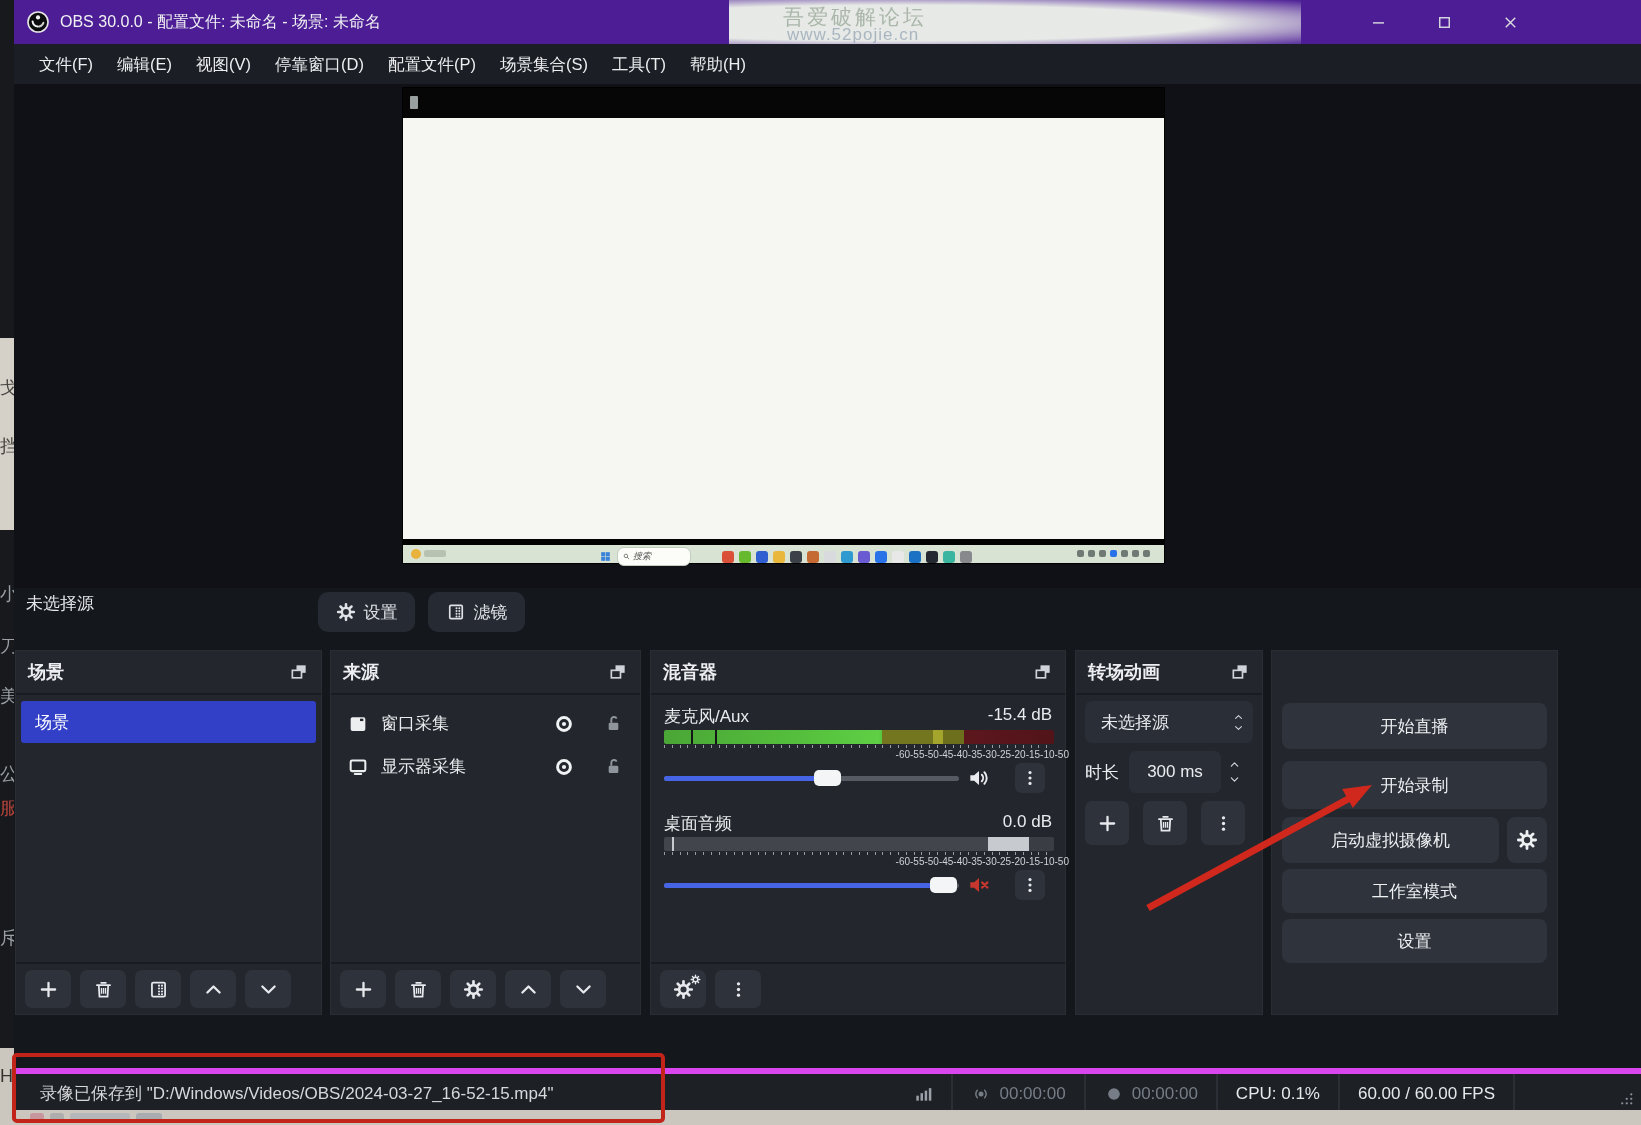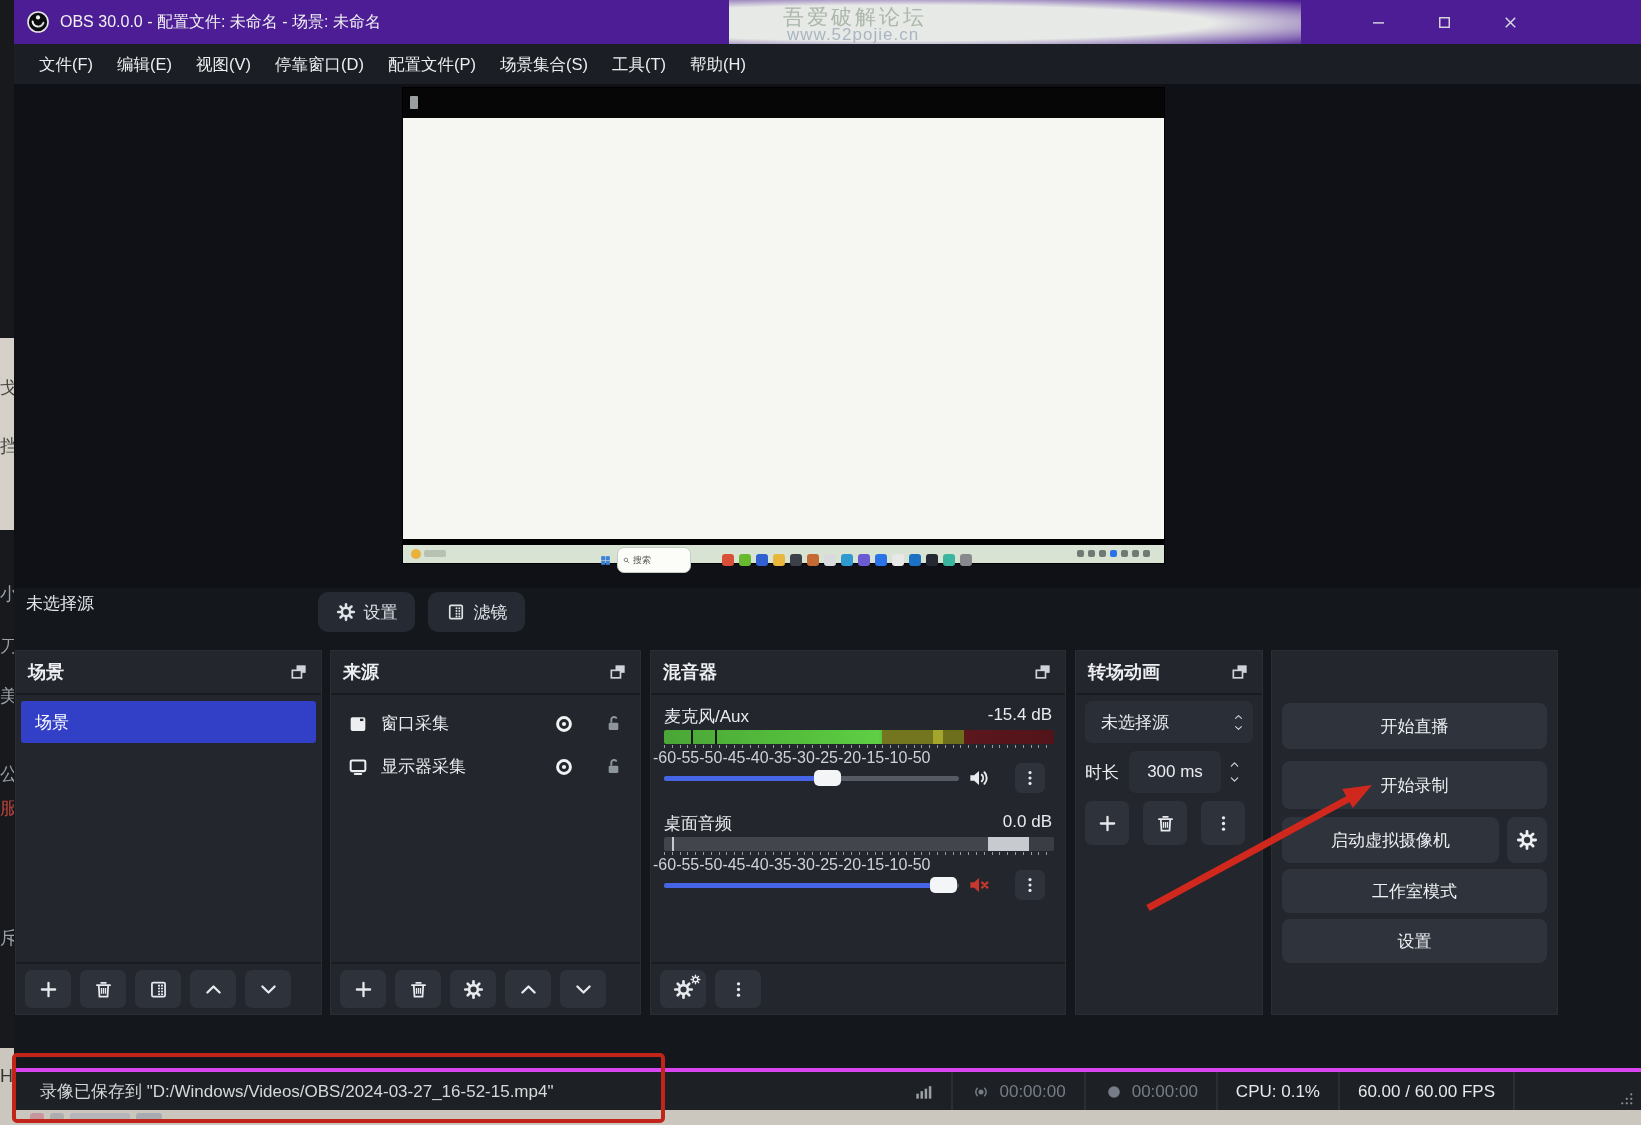--- a/index.html
+++ b/index.html
@@ -28,21 +28,21 @@
 .canvas{position:absolute;left:389px;top:4px;width:761px;height:475px;display:flex;flex-direction:column;box-shadow:0 0 0 1px #000;}
 .cv-top{height:30px;background:#060607;position:relative;}
 .cv-appicon{position:absolute;left:7px;top:8px;width:8px;height:13px;background:#9aa0a0;border-radius:1px;}
 .cv-body{flex:1;background:#f6f6f3;}
 .cv-strip{height:6px;background:#010101;}
 .cv-taskbar{height:18px;background:#d9e3d3;position:relative;display:flex;align-items:center;}
 .tb-weather{position:absolute;left:8px;top:4px;width:10px;height:10px;border-radius:50%;background:#e8b23c;}
 .tb-weather2{position:absolute;left:21px;top:5px;width:22px;height:7px;background:#b8c2b2;border-radius:2px;}
 .tb-center{position:absolute;left:196px;top:2px;display:flex;align-items:center;gap:5px;}
 .tb-win{width:13px;height:13px;}
-.tb-search{display:flex;align-items:center;gap:3px;width:74px;height:26px;background:#fcfdf8;border:1px solid #c2ccc0;border-radius:7px;padding-left:5px;box-sizing:border-box;font-size:9px;color:#555;}
+.tb-search{display:flex;align-items:center;gap:3px;width:74px;height:19px;background:#fcfdf8;border:1px solid #c2ccc0;border-radius:7px;padding-left:5px;box-sizing:border-box;font-size:9px;color:#555;font-style:italic;}
 .tb-search svg{width:7px;height:7px;}
 .tb-icons{display:flex;gap:5px;margin-left:26px;}
 .tb-ic{width:12px;height:12px;border-radius:3px;}
 .tb-tray{position:absolute;right:14px;top:5px;display:flex;gap:4px;}
 .tb-tr{width:7px;height:7px;border-radius:2px;background:#707a74;}
 
 .srcbar{position:absolute;left:14px;top:588px;width:1627px;height:58px;background:#14171c;}
 .no-source{position:absolute;left:12px;top:4px;font-size:17px;color:#e4e6e9;}
 .srcbtn{position:absolute;top:4px;height:40px;background:#262b33;border-radius:10px;display:flex;align-items:center;justify-content:center;gap:8px;font-size:17px;color:#dfe2e6;}
 .srcbtn svg{width:20px;height:20px;}
@@ -59,21 +59,21 @@
 .src-row .grow{flex:1;}
 .src-row .eye{width:22px;height:22px;color:#f0f2f4;}
 .src-row .lock{width:21px;height:21px;color:#8e959d;margin-left:16px;}
 
 .mx-name{position:absolute;left:13px;right:13px;display:flex;justify-content:space-between;font-size:17px;color:#e9ebee;}
 .meter{position:absolute;left:13px;width:390px;height:14px;border-radius:2px;}
 .meter.mic{background:linear-gradient(90deg,#4aa636 0,#57c33e 40%,#5fcf45 55%,#57c33e 56%,#74761f 56%,#74761f 69%,#a3a52c 69%,#a3a52c 71.5%,#6d6f1d 71.5%,#6d6f1d 77%,#5c171d 77%,#521419 100%);}
 .meter.desk{background:linear-gradient(90deg,#42464c 0,#42464c 83%,#c7cbd0 83%,#c7cbd0 93.5%,#3a3e44 93.5%,#3a3e44 100%);}
 .meter .notch{position:absolute;top:0;bottom:0;width:2px;background:#14161a;}
 .ticks{position:absolute;left:13px;width:390px;height:3px;background:repeating-linear-gradient(to right,rgba(230,233,236,.6) 0 1px,transparent 1px 7.8px);}
-.scale{position:absolute;left:2px;width:404px;display:flex;justify-content:flex-start;font-size:16px;color:#ced2d7;}
+.scale{position:absolute;left:14px;width:404px;display:flex;justify-content:flex-end;font-size:10px;color:#ced2d7;}
 .slider{position:absolute;left:13px;width:295px;height:22px;}
 .slider .trk{position:absolute;left:0;right:0;top:9px;height:5px;border-radius:3px;background:#565b63;}
 .slider .fill{position:absolute;left:0;top:9px;height:5px;border-radius:3px;background:#4565e6;}
 .slider .hnd{position:absolute;top:3px;width:27px;height:16px;border-radius:5px;background:#f4f5f7;}
 .spk{position:absolute;width:26px;height:26px;color:#e9ebee;}
 .spk.muted{color:#c8372d;}
 .mxdots{position:absolute;width:30px;height:30px;display:flex;align-items:center;justify-content:center;background:#2d323b;border-radius:6px;color:#e7e9ed;}
 .mxdots svg{width:20px;height:20px;}
 
 .combo{position:absolute;left:9px;right:9px;top:50px;height:42px;background:#2a2f37;border-radius:7px;display:flex;align-items:center;font-size:17px;color:#e9ebee;}
@@ -84,21 +84,21 @@
 .dur-box{margin-left:10px;width:92px;height:42px;background:#2a2f37;border-radius:7px;display:flex;align-items:center;justify-content:center;}
 .dur-arr{margin-left:6px;display:flex;flex-direction:column;gap:4px;color:#cfd3d9;}
 .dur-arr svg{width:15px;height:11px;}
 .tr-btns{position:absolute;left:9px;top:150px;display:flex;gap:14px;}
 .tr-btns .icbtn{width:44px;height:44px;}
 
 .ctl-btn{position:absolute;left:10px;right:10px;background:#2e333c;border-radius:8px;display:flex;align-items:center;justify-content:center;font-size:17px;color:#eef0f2;}
 .ctl-gear{position:absolute;right:10px;width:40px;background:#2e333c;border-radius:8px;display:flex;align-items:center;justify-content:center;color:#eef0f2;}
 .ctl-gear svg{width:22px;height:22px;}
 
-.statusbar{position:absolute;left:14px;top:1068px;width:1627px;height:42px;background:#1d2025;border-top:4px solid #d946ef;box-sizing:border-box;}
+.statusbar{position:absolute;left:14px;top:1068px;width:1627px;height:42px;background:#1d2025;border-top:6px solid #d946ef;box-sizing:border-box;}
 .status-msg{position:absolute;left:26px;top:0;line-height:40px;font-size:17px;color:#d6d8da;white-space:nowrap;}
 .stats{position:absolute;right:126px;top:0;height:40px;display:flex;align-items:center;}
 .stats .sep{width:2px;height:40px;background:#2b2e35;}
 .stat{display:flex;align-items:center;gap:8px;padding:0 18px;font-size:17px;}
 .stat.dim{color:#767d86;}
 .stat.bright{color:#e6e8ea;}
 .stat svg{width:20px;height:20px;}
 .grip{position:absolute;right:6px;bottom:3px;width:18px;height:18px;color:#8a9098;}
 .bottom-strip{position:absolute;left:0;top:1110px;width:1641px;height:15px;background:#cbc7bf;}
 .blob{position:absolute;top:3px;height:9px;border-radius:3px;opacity:.45;}

